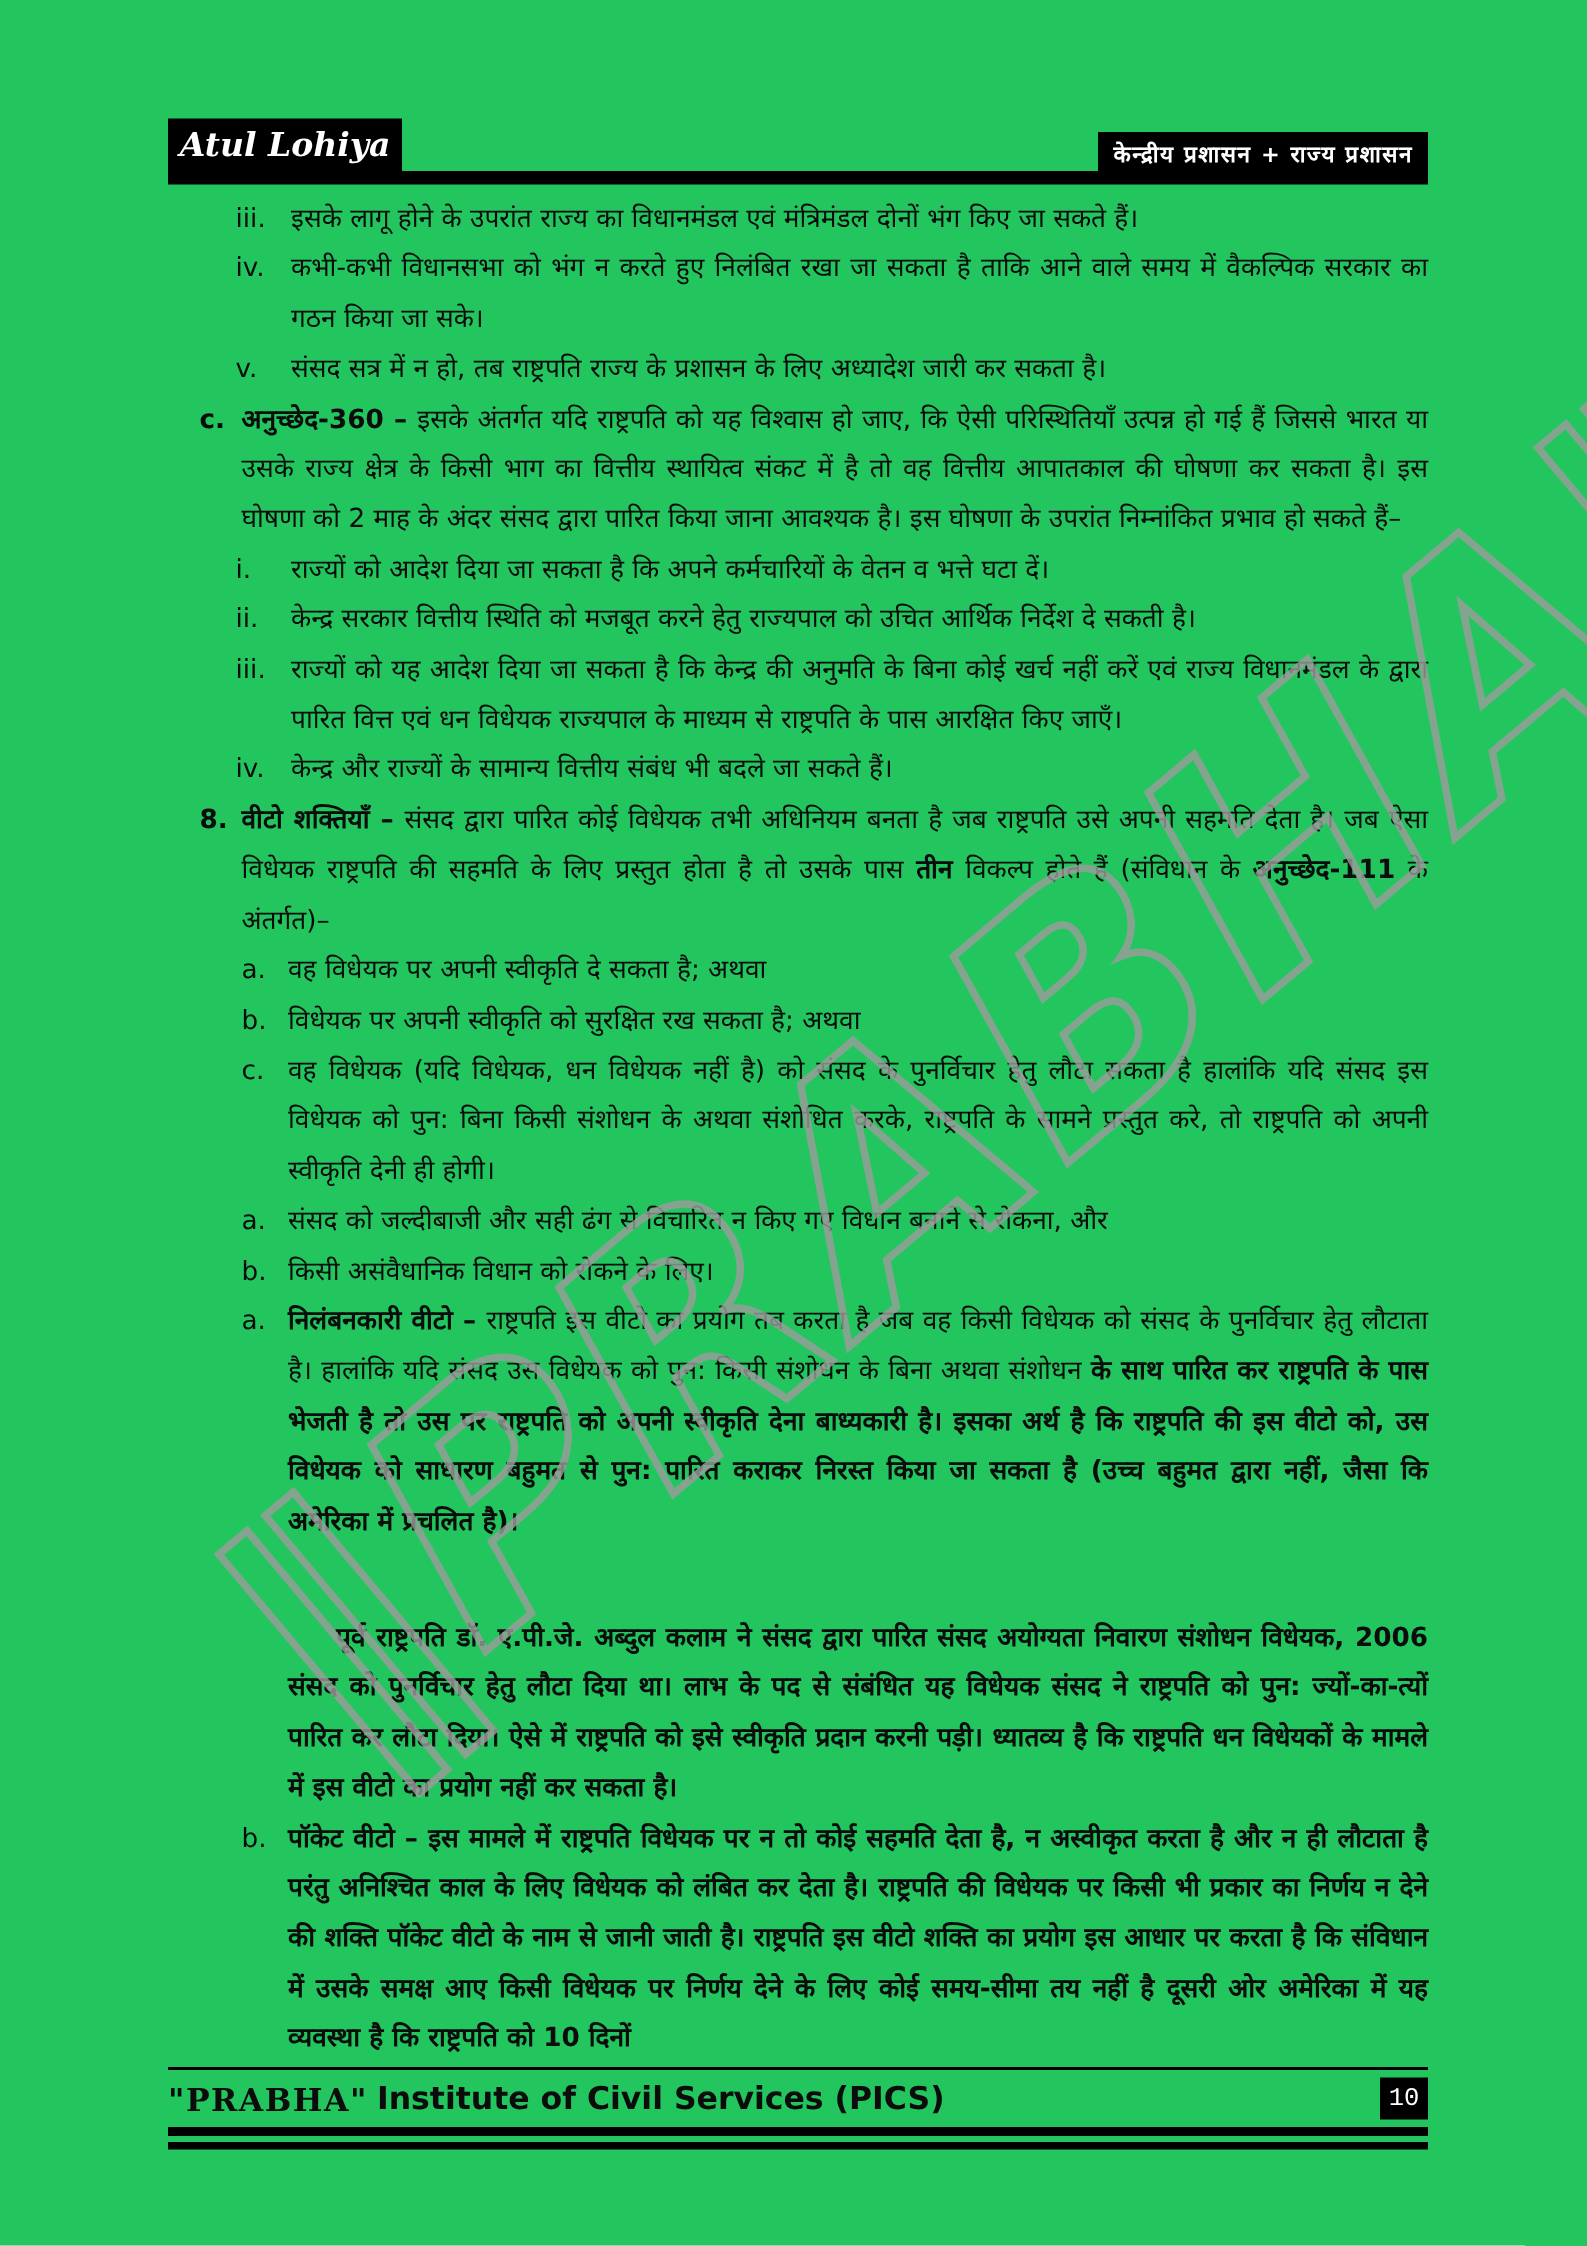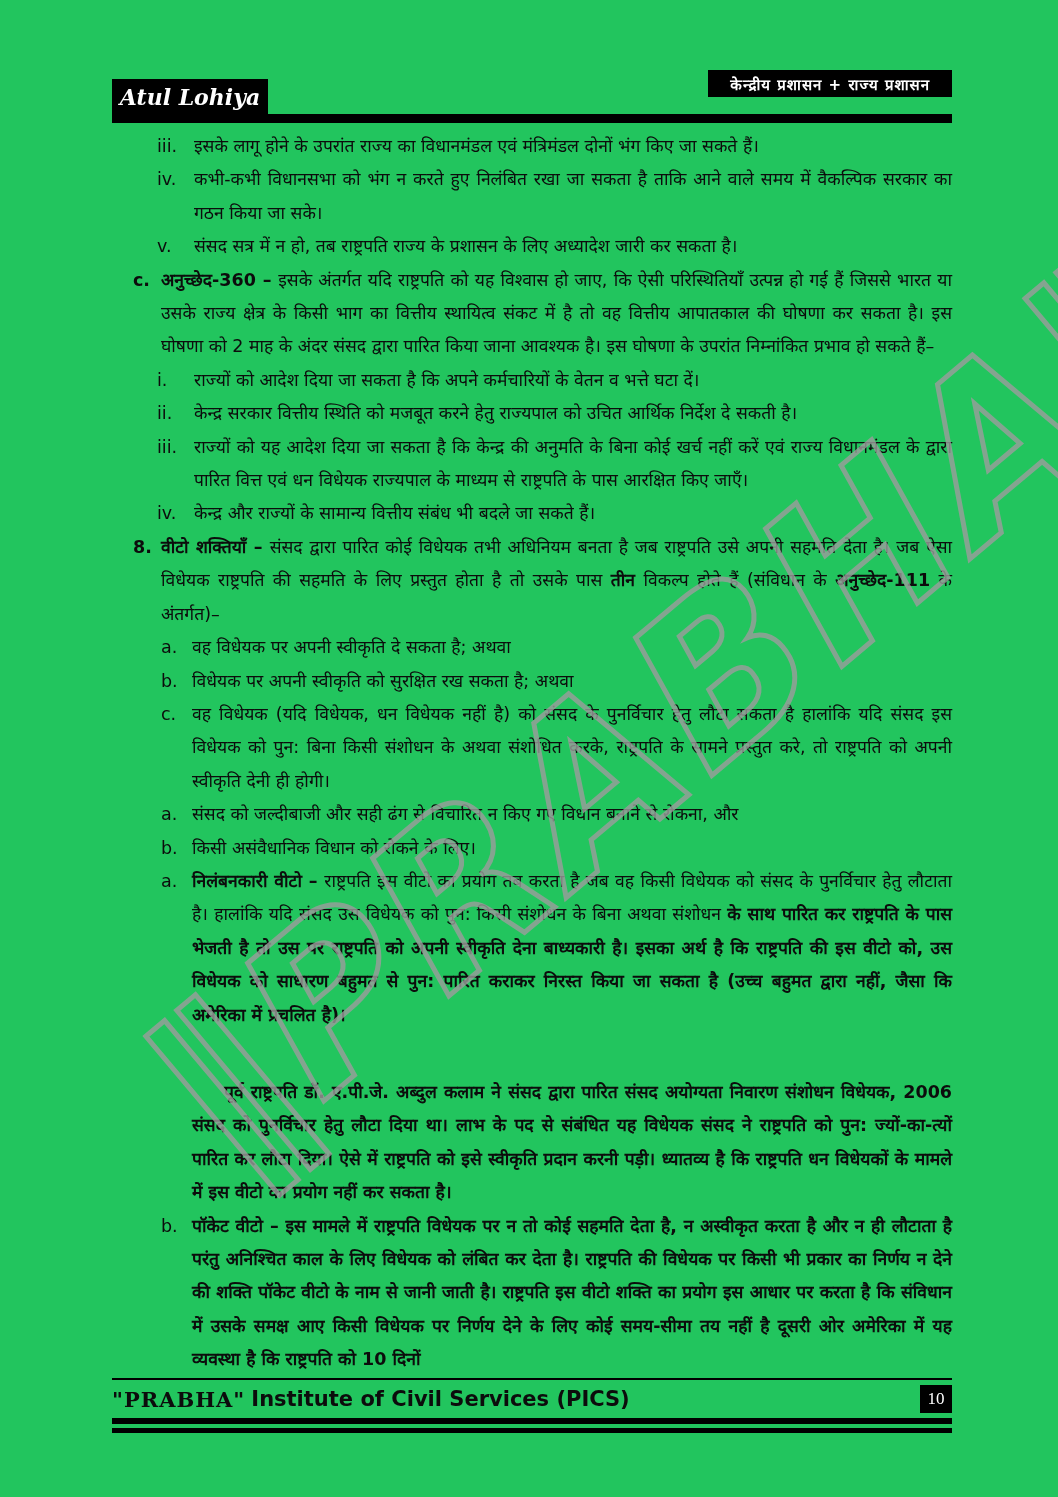--- a/index.html
+++ b/index.html
@@ -8,21 +8,21 @@
     margin:0 auto; overflow:hidden;
     font-family:"DejaVu Sans", sans-serif; color:#0c0c0c;
   }
   
   .hdr-left{
     position:absolute; left:112px; top:79px; width:156px; height:35px;
     background:#000; color:#fff; display:flex; align-items:center; justify-content:center;
     font-family:"DejaVu Serif", serif; font-style:italic; font-weight:bold; font-size:22px;
   }
   .hdr-right{
-    position:absolute; right:106px; top:70px; height:27px; padding:0 22px;
+    position:absolute; right:106px; top:88px; height:27px; padding:0 10px;
     background:#000; color:#fff; display:flex; align-items:center;
     font-weight:bold; font-size:15px; letter-spacing:1px;
   }
   .hdr-rule{position:absolute; left:112px; right:106px; top:114px; height:9px; background:#000;}
   
   .doc{
     position:absolute; left:133px; right:106px; top:130px;
     font-size:17.5px; line-height:33.4px; text-align:justify;
   }
   .block{display:flex; align-items:flex-start;}
@@ -43,21 +43,21 @@
     color:transparent; -webkit-text-stroke:5px #9d9d9d; white-space:nowrap; opacity:.8;
   }
   
   .ftr-topline{position:absolute; left:112px; right:106px; top:1378px; height:2px; background:#000;}
   .ftr-row{position:absolute; left:112px; right:106px; top:1384px; height:30px; display:flex; align-items:center;}
   .ftr-brand{font-family:"DejaVu Serif", serif; font-weight:bold; font-size:21px; letter-spacing:1px;}
   .ftr-suffix{font-weight:bold; font-size:21px; margin-left:6px;}
   .ftr-page{
     margin-left:auto; background:#000; color:#fff; width:32px; height:28px;
     display:flex; align-items:center; justify-content:center;
-    font-family:Liberation Serif, serif; font-size:17px;
+    font-family:Liberation Mono, monospace; font-size:17px;
   }
   .ftr-bar1{position:absolute; left:112px; right:106px; top:1418px; height:6px; background:#000;}
   .ftr-bar2{position:absolute; left:112px; right:106px; top:1428px; height:5px; background:#000;}
 </style>
 </head>
 <body>
 
 <div class="page">
 
   <div class="hdr-left">Atul Lohiya</div>

